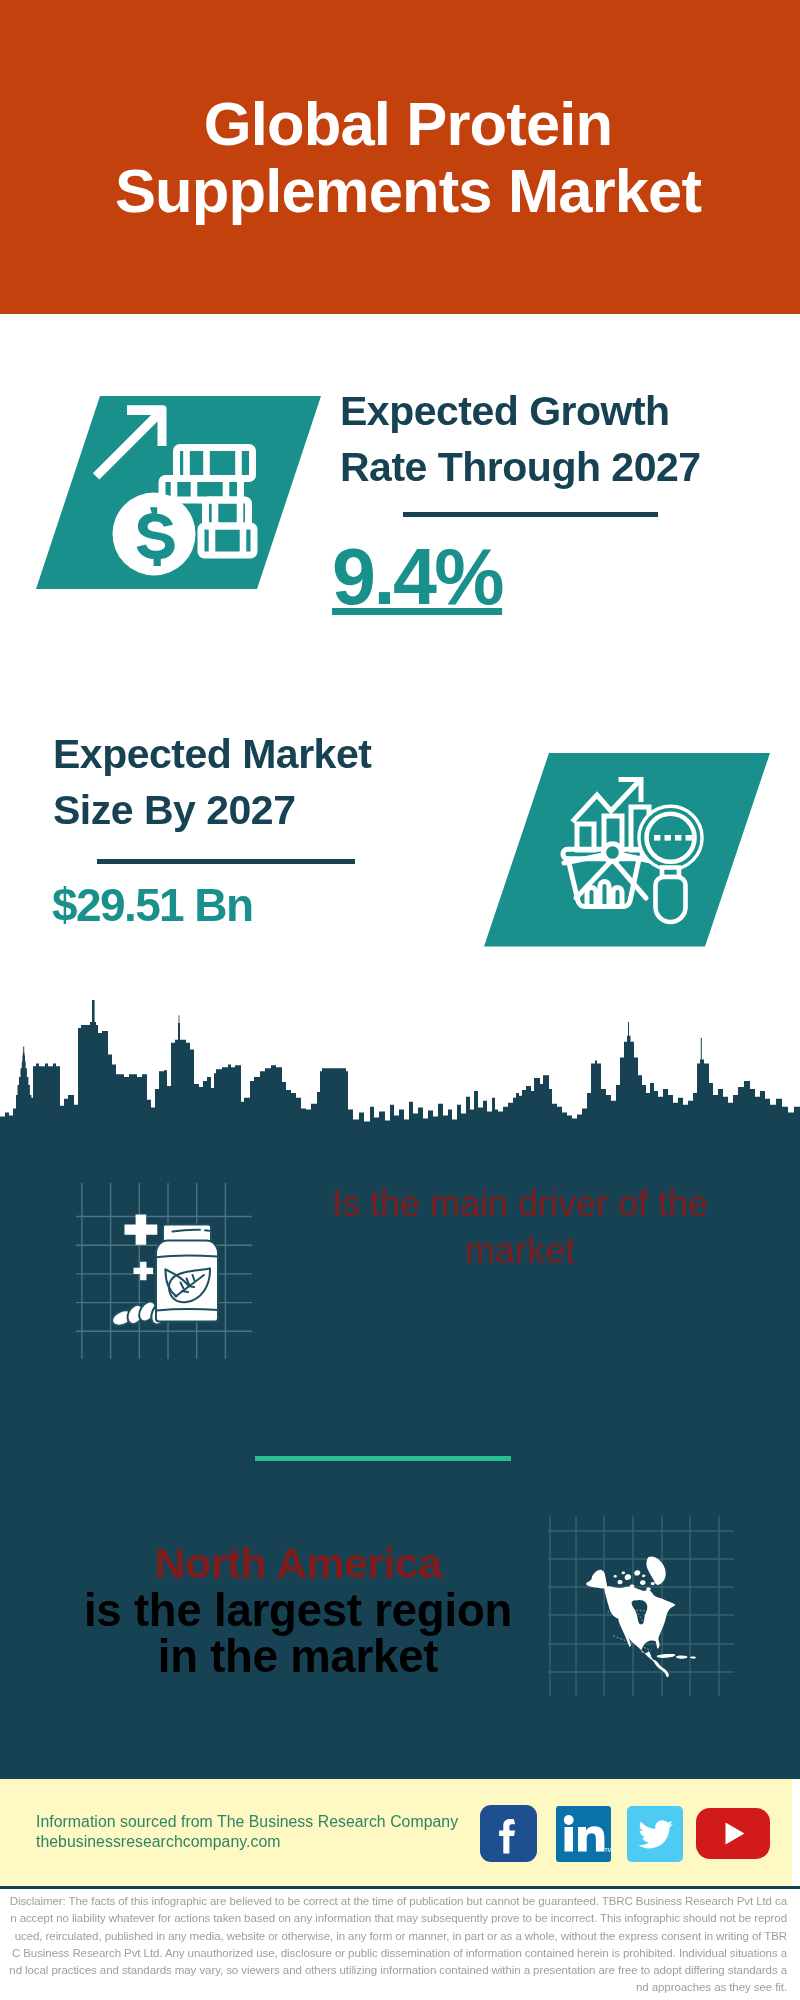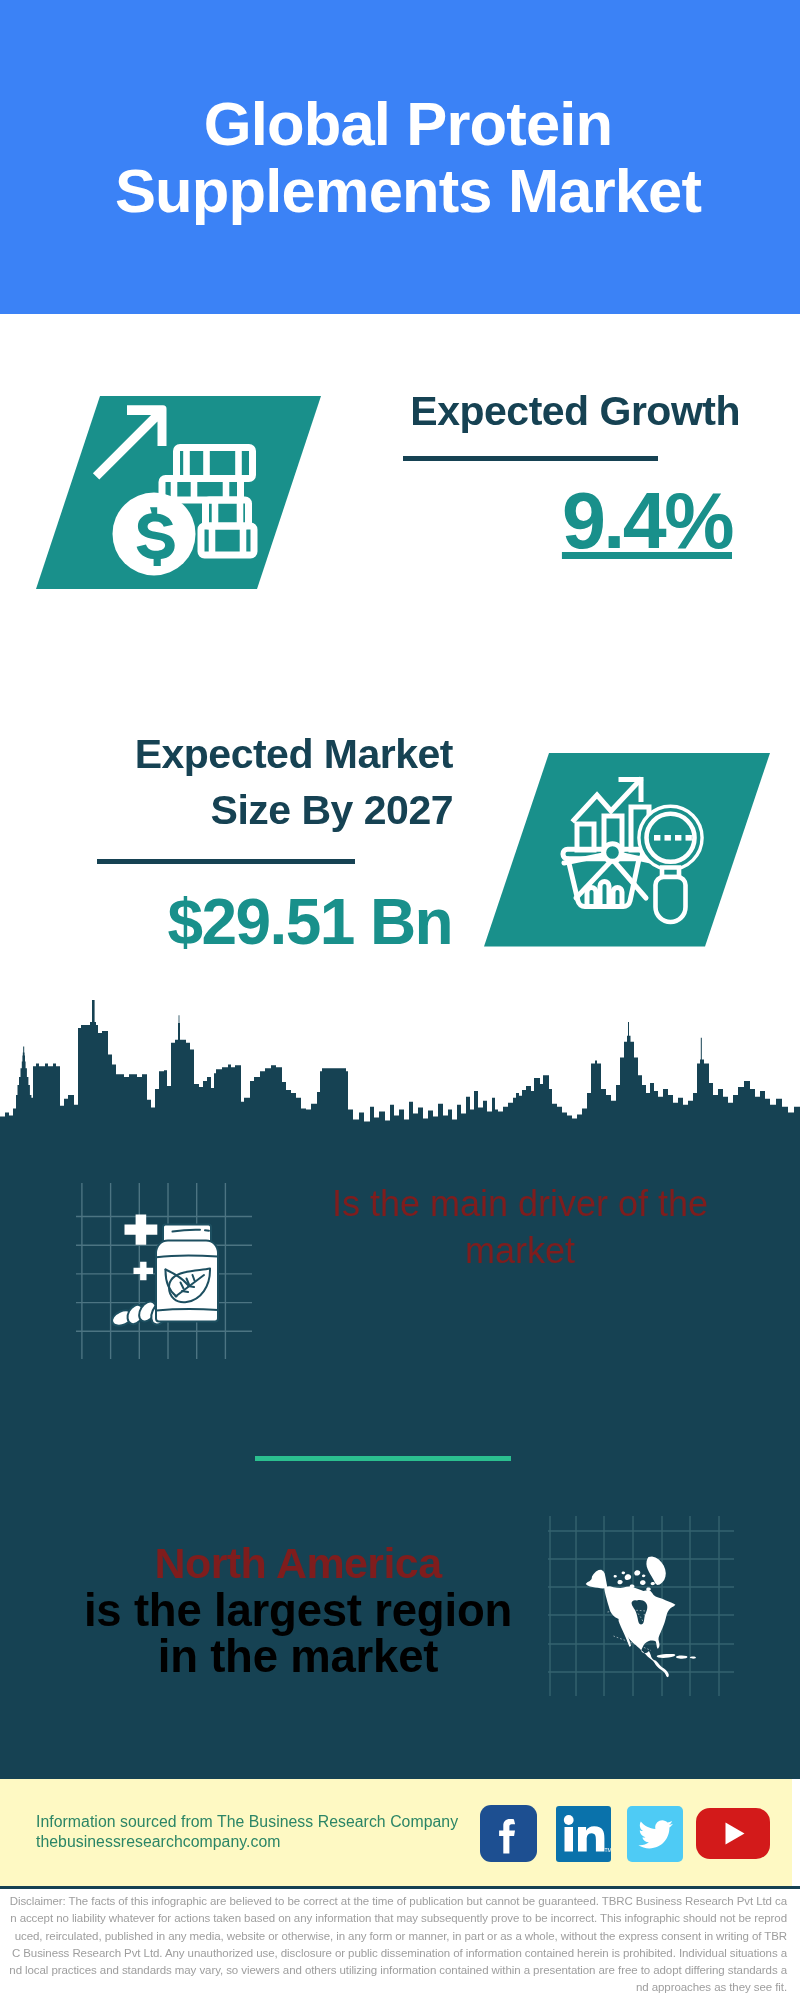--- a/index.html
+++ b/index.html
@@ -1,35 +1,35 @@
 <!DOCTYPE html>
 <html><head>
 <meta charset="utf-8">
 <title>Global Protein Supplements Market</title>
 <style>
   html,body{margin:0;padding:0;background:#ffffff;}
   body{width:800px;height:2000px;font-family:"Liberation Sans",sans-serif;-webkit-font-smoothing:antialiased;}
   .page{position:relative;width:800px;height:2000px;overflow:hidden;background:#ffffff;}
 
   
-  .header{position:absolute;left:0;top:0;width:800px;height:314px;background:#3b82f6;}
+  .header{position:absolute;left:0;top:0;width:800px;height:314px;background:#c2410c;}
   .header-title{position:absolute;left:8px;top:91px;width:800px;text-align:center;color:#ffffff;
     font-weight:bold;font-size:61.5px;line-height:66.5px;letter-spacing:-0.85px;}
   .header-title span{display:block;}
 
   
   .stat-row{position:absolute;left:0;width:800px;}
 
-  .stat-text{position:absolute;text-align:right;}
+  .stat-text{position:absolute;text-align:left;}
   .stat-label{color:#164253;font-weight:bold;font-size:41px;line-height:56px;letter-spacing:-0.5px;}
   .stat-label span{display:block;}
   .stat-rule{height:4.5px;background:#164253;margin:17px auto 0 auto;position:relative;}
   .stat-value{color:#19908b;font-weight:bold;letter-spacing:-2.5px;position:relative;}
   .sv1{font-size:79px;line-height:86px;margin-top:17px;left:-8px;text-decoration:underline;}
-  .sv2{font-size:64px;line-height:74px;margin-top:25px;left:-1px;letter-spacing:-1.6px;}
+  .sv2{font-size:46px;line-height:74px;margin-top:8px;left:-1px;letter-spacing:-1.6px;}
 
   
   .skyline{position:absolute;left:0;top:1003px;width:800px;height:160px;}
   .darkblock{position:absolute;left:0;top:1145px;width:800px;height:634px;background:#164253;}
   .driver-text{position:absolute;left:330px;top:1180px;width:380px;text-align:center;}
   .hl-green{color:#2de0a8;font-weight:bold;font-size:36px;line-height:47px;}
   .t-white{color:#7f1d1d;font-size:36px;line-height:47px;font-weight:normal;}
   .green-rule{position:absolute;left:255px;top:1456px;width:256px;height:5px;background:#2bbf8f;}
 
   
@@ -90,20 +90,21 @@
     <path fill="#19908b" d="M116,115.3 h7.2 v6.5 c7.6,0.6 13.5,4.1 15.7,10.9 l-9.1,2.1 c-1.2-3.5-4.1-5.3-8.4-5.3
              c-4.8,0-7.8,2-7.8,5 c0,2.7 1.8,4.1 6.4,5 l7.7,1.4 c8.6,1.6 13,5.7 13,12.5
              c0,7.5-5.5,12.7-13.9,13.6 v7 h-7.2 v-7 c-8.7-0.7-14.8-4.8-17-12.3 l9.4-2.3
              c1.4,4.3 4.8,6.4 10.2,6.4 c5.5,0 8.9,-2.1 8.9,-5.5 c0,-2.9 -2,-4.5 -6.6,-5.4
              l-7.7,-1.4 c-8.4,-1.6 -12.9,-5.7 -12.9,-12.2 c0,-7.1 5.4,-12.2 13.8,-13 Z"></path>
   </svg>
 
   <div class="stat-text" style="left:340px;top:383px;width:400px;">
     <div class="stat-label">
       <span>Expected Growth</span>
+      <span>Rate Through 2027</span>
     </div>
     <div class="stat-rule" style="width:255px;left:-10px;"></div>
     <div class="stat-value sv1">9.4%</div>
   </div>
 
   <svg style="position:absolute;left:482px;top:750px;width:292px;height:200px;" viewBox="0 0 292 200">
     <polygon points="67,3 288,3 223,196.5 2,196.5" fill="#19908b"></polygon>
     <g fill="none" stroke="#ffffff" stroke-width="5" stroke-linecap="square" stroke-linejoin="miter">
       <polyline points="92,70 115,45 129,61 158,30"></polyline>
       <polyline points="139,29.5 159,29.5 159,49.5"></polyline>

